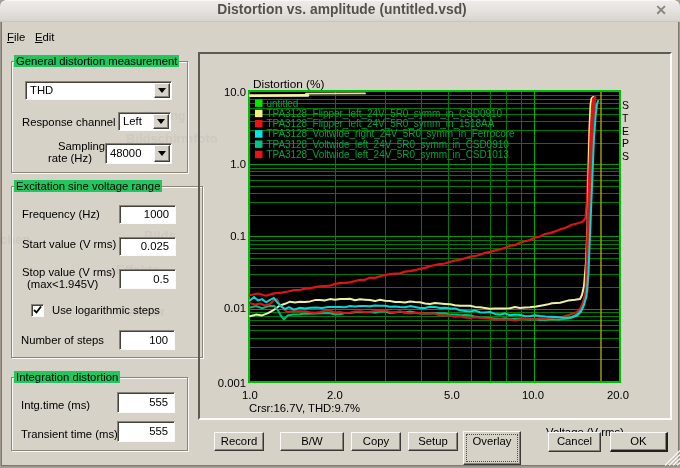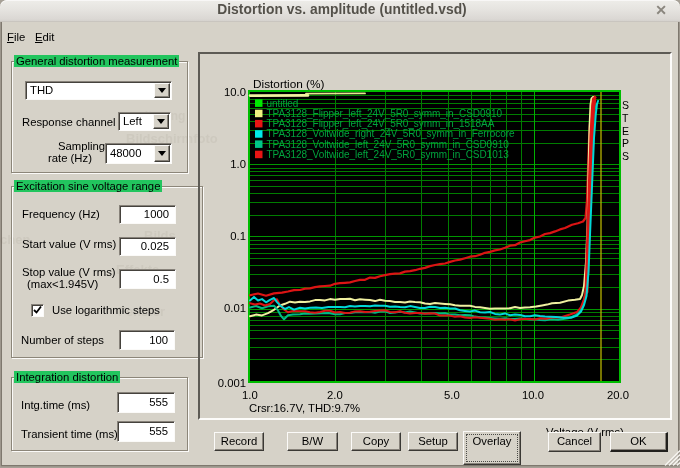--- a/index.html
+++ b/index.html
@@ -206,19 +206,19 @@
 <div class="lb" style="left:242px;top:389px;">1.0</div>
 <div class="lb" style="left:327px;top:389px;">2.0</div>
 <div class="lb" style="left:444px;top:389px;">5.0</div>
 <div class="lb" style="left:522px;top:389px;">10.0</div>
 <div class="lb" style="left:607px;top:389px;">20.0</div>
 <div class="lb" style="left:249px;top:402px;">Crsr:16.7V, THD:9.7%</div>
 <div class="lb" style="left:546px;top:402px;margin-top:24px;">Voltage (V rms)</div>
 <div class="lb" style="left:622px;top:99px;line-height:12.8px;font-size:10.5px;">S<br>T<br>E<br>P<br>S</div>
 
 <div class="btn" style="left:214px;top:432px;width:50px;height:19px;line-height:16px;">Record</div>
-<div class="btn" style="left:287px;top:432px;width:51px;height:19px;line-height:16px;">B/W</div>
+<div class="btn" style="left:280px;top:432px;width:64px;height:19px;line-height:16px;">B/W</div>
 <div class="btn" style="left:351px;top:432px;width:50px;height:19px;line-height:16px;">Copy</div>
 <div class="btn" style="left:408px;top:432px;width:50px;height:19px;line-height:16px;">Setup</div>
 <div class="btn" style="left:463px;top:431px;width:58px;height:34px;line-height:19px;">
   <div style="position:absolute;left:2px;top:2px;right:2px;bottom:2px;border:1px dotted #4a4a46;"></div>Overlay</div>
 <div class="btn" style="left:548px;top:432px;width:53px;height:20px;line-height:17px;">Cancel</div>
 <div class="btn" style="left:610px;top:432px;width:58px;height:20px;line-height:17px;
   border-bottom:2px solid #22211e;border-right:2px solid #22211e;">OK</div>
 </body></html>

